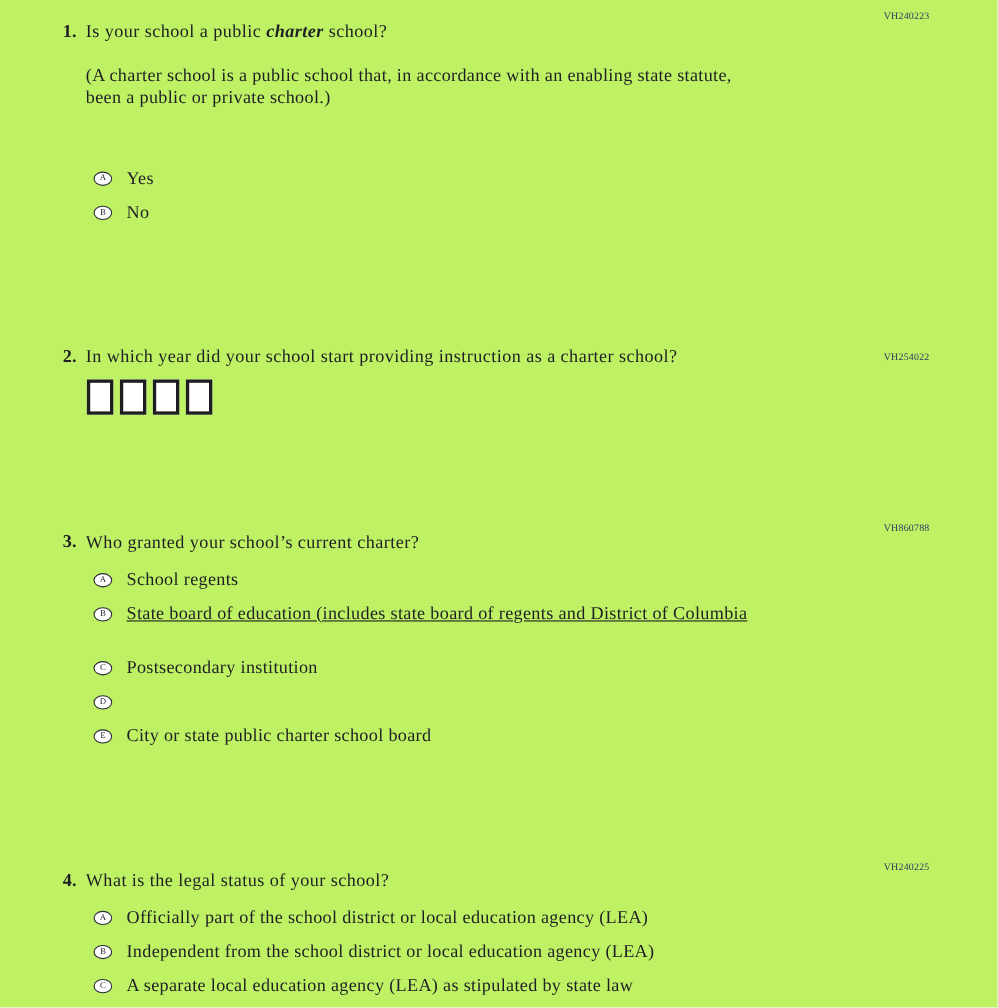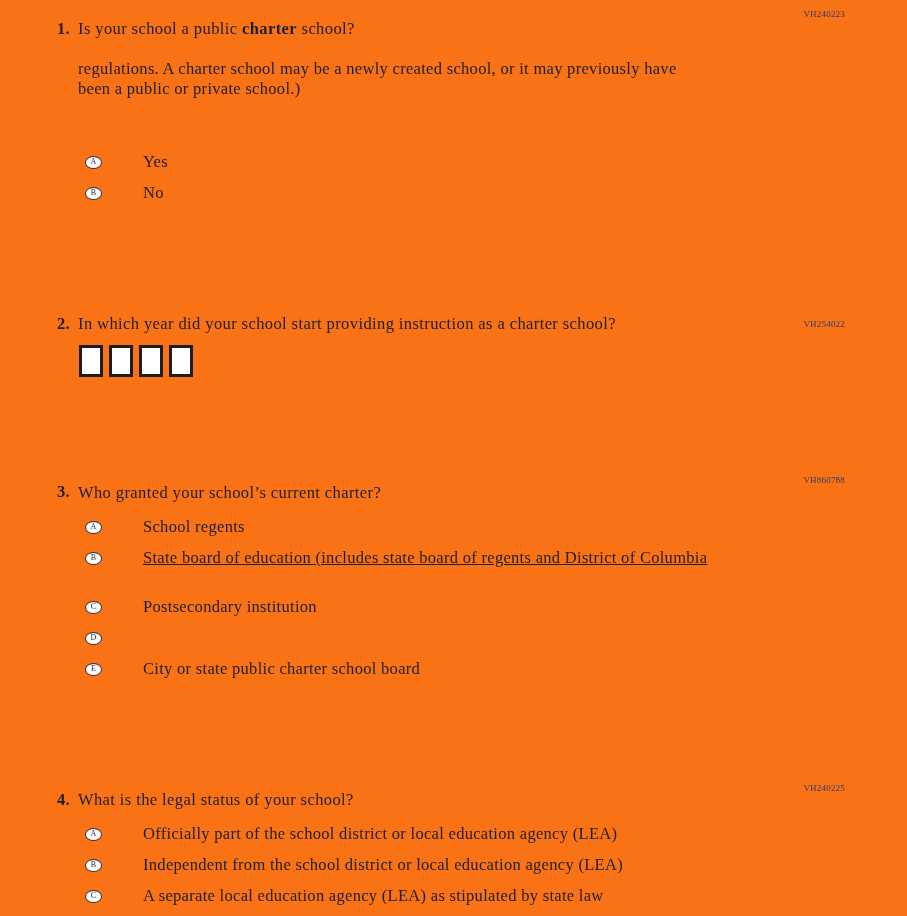--- a/index.html
+++ b/index.html
@@ -1,20 +1,20 @@
 <!DOCTYPE html>
 <html><head>
 <meta charset="utf-8">
 <style>
   html, body { margin: 0; padding: 0; background: #ffffff; }
   .page {
     position: relative;
     width: 907px;
     height: 916px;
-    background: #f97316;
+    background: #bef264;
     font-family: "Liberation Serif", serif;
     color: #1e1e24;
     overflow: hidden;
   }
   section.q { display: contents; }
   .qcode {
     position: absolute;
     right: 62px;
     font-size: 9px;
     letter-spacing: 0.2px;
@@ -29,21 +29,21 @@
     letter-spacing: 0.3px;
   }
   .qstem {
     position: absolute;
     left: 78px;
     font-size: 16.5px;
     line-height: 18px;
     letter-spacing: 0.4px;
     white-space: nowrap;
   }
-  .qstem .b { font-weight: bold; }
+  .qstem .b { font-weight: bold; font-style: italic; }
   .note {
     position: absolute;
     left: 78px;
     font-size: 16.5px;
     letter-spacing: 0.3px;
   }
   .note div { line-height: 20.4px; white-space: nowrap; }
   .opt {
     position: absolute;
     left: 85px;
@@ -64,21 +64,20 @@
     justify-content: center;
     font-size: 8px;
     line-height: 1;
     color: #2b2b3a;
     background: #ffffff;
   }
   .optlabel {
     font-size: 16.5px;
     line-height: 18px;
     letter-spacing: 0.3px;
-    margin-left: 28px;
   }
   .optlabel div { white-space: nowrap; text-decoration: underline; }
   .boxes {
     position: absolute;
     left: 79px;
     top: 345px;
     display: flex;
     gap: 6px;
   }
   .dbox {
@@ -93,21 +92,21 @@
 <body>
 
 <div class="page">
 
   
   <section class="q">
     <div class="qcode" style="top:9px">VH240223</div>
     <div class="qnum" style="top:20px">1.</div>
     <div class="qstem" style="top:20px"><span>Is your school a public </span><span class="b">charter</span><span> school?</span></div>
     <div class="note" style="top:59px">
-      <div>regulations. A charter school may be a newly created school, or it may previously have</div>
+      <div>(A charter school is a public school that, in accordance with an enabling state statute,</div>
       <div>been a public or private school.)</div>
     </div>
     <div class="opt" style="top:153px">
       <span class="bubble">A</span>
       <span class="optlabel">Yes</span>
     </div>
     <div class="opt" style="top:184px">
       <span class="bubble">B</span>
       <span class="optlabel">No</span>
     </div>

